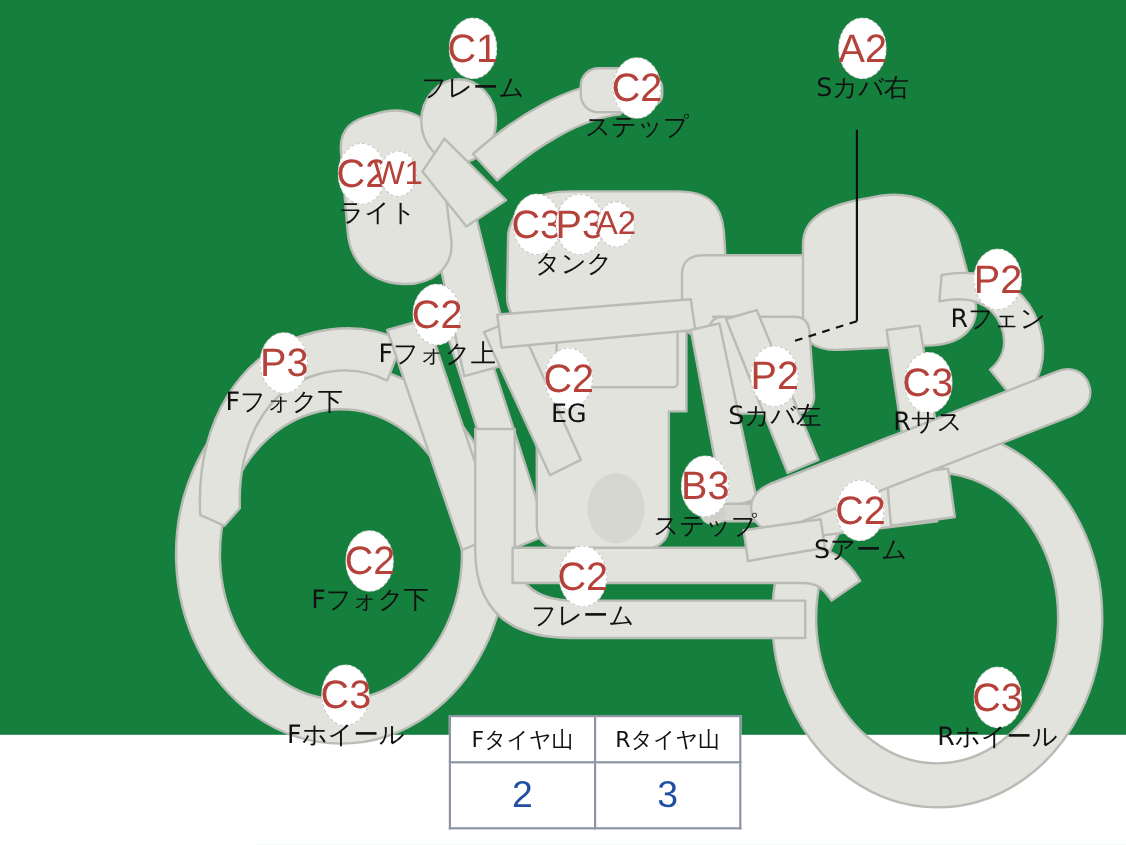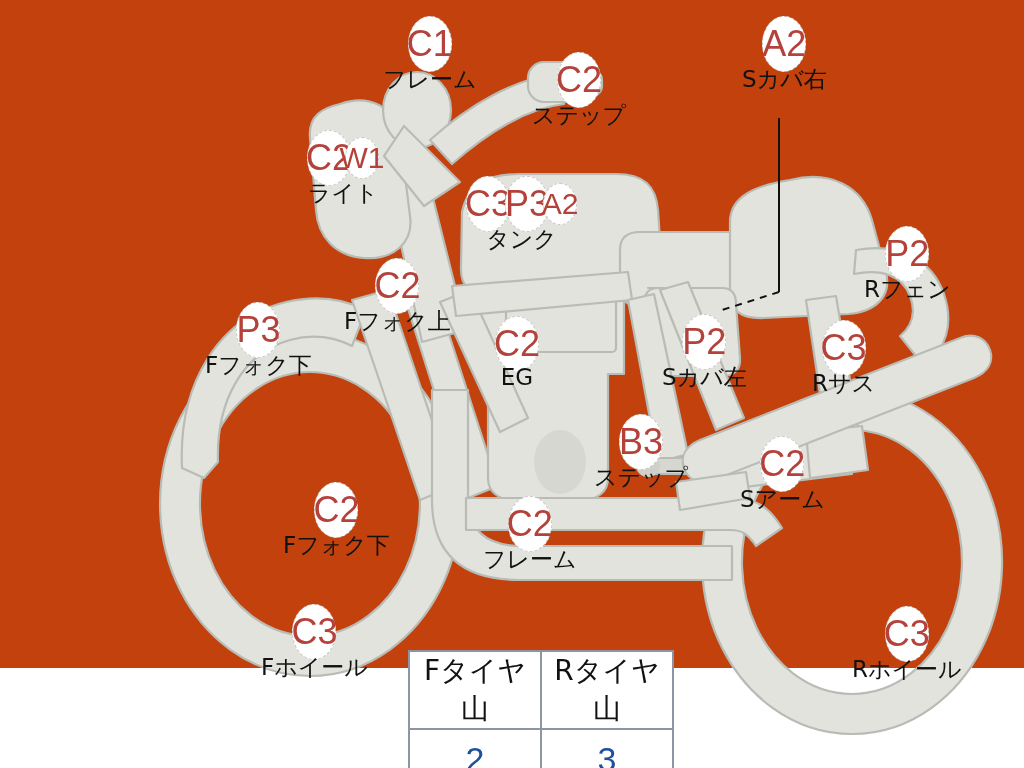--- a/index.html
+++ b/index.html
@@ -13,21 +13,21 @@
     position: relative;
     overflow: hidden;
     font-family: "Liberation Sans", "DejaVu Sans", sans-serif;
   }
 
   #stage {
     position: absolute;
     left: 0; top: 0;
     width: 1024px;
     height: 668px;
-    background: #c2410c;
+    background: #15803d;
   }
 
   
   #bike-art {
     position: absolute;
     left: 0; top: 0;
     width: 1024px;
     height: 768px;
   }
 
@@ -89,21 +89,21 @@
   }
   #tread-table td, #tread-table th {
     border: 2px solid #8d95a5;
     width: 130px;
     height: 40px;
     text-align: center;
     vertical-align: middle;
     padding: 0;
   }
   #tread-table th {
-    font-size: 28px;
+    font-size: 20px;
     font-weight: normal;
     color: #111111;
     font-family: "DejaVu Sans", "Liberation Sans", sans-serif;
   }
   #tread-table td {
     font-size: 34px;
     color: #1f4fa0;
     height: 58px;
     font-family: "Liberation Sans", "DejaVu Sans", sans-serif;
   }

